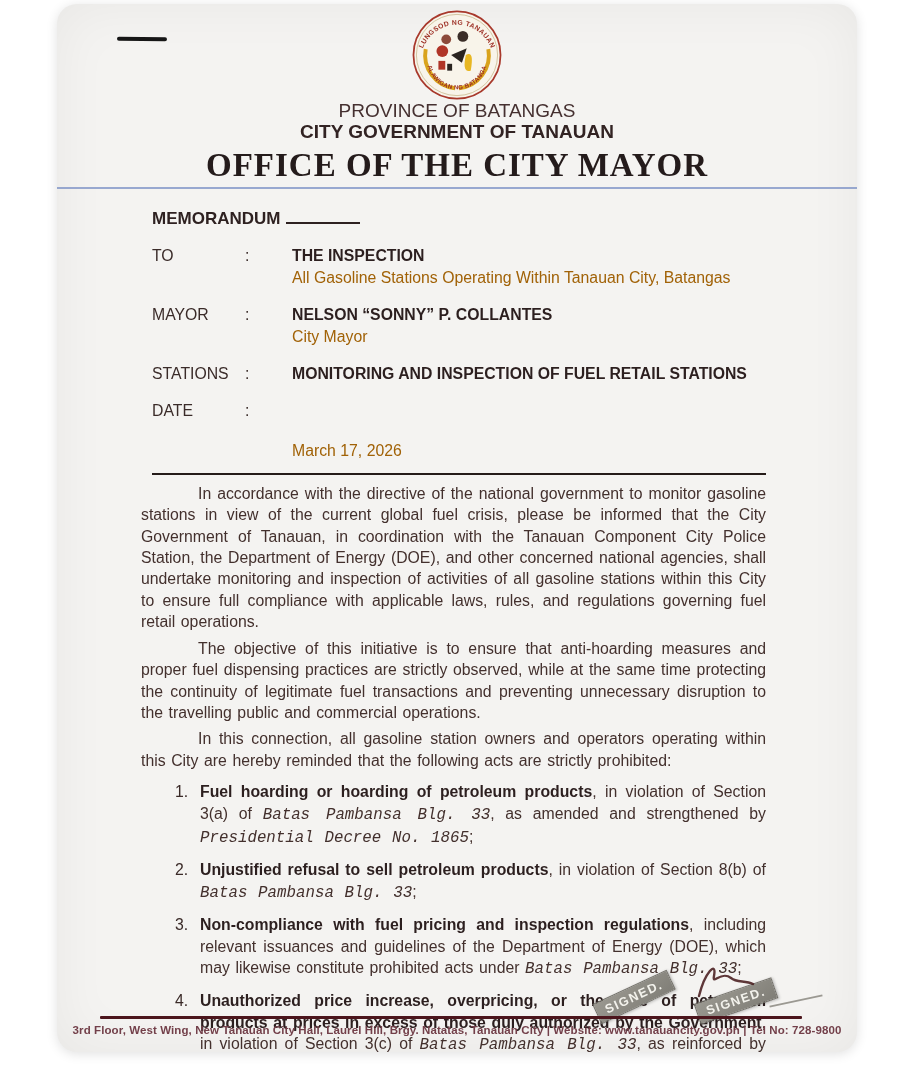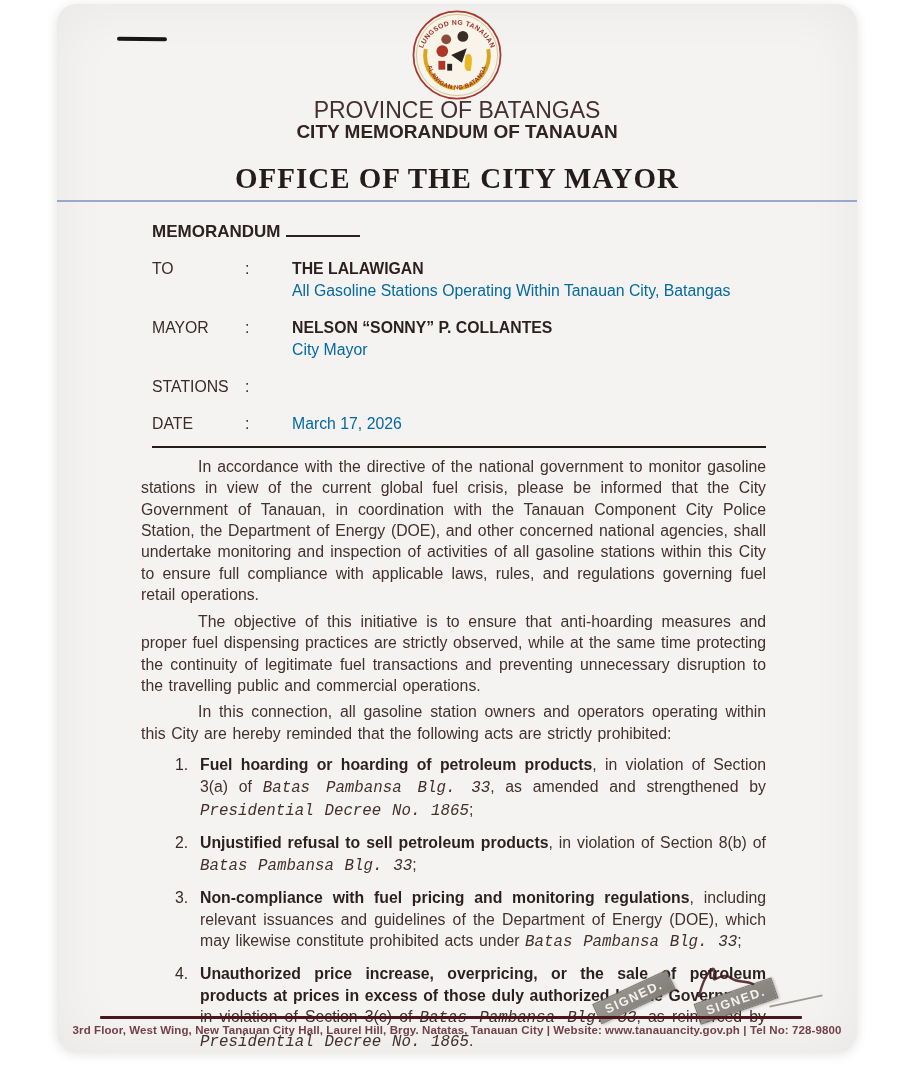--- a/index.html
+++ b/index.html
@@ -17,37 +17,37 @@
     overflow:hidden;
   }
   .staple-mark{
     position:absolute;left:60px;top:33px;width:50px;height:4px;
     background:#161616;border-radius:2px;transform:rotate(0.6deg);
   }
   
   .header{padding-top:6px;text-align:center;color:#3c2a28;}
   .seal{display:block;margin:0 auto;width:90px;height:90px;}
   .hdr-republic{margin-top:4px;font-size:14.5px;line-height:17px;letter-spacing:0.2px;color:#4a3330;}
-  .hdr-province{font-size:23px;line-height:21px;color:#453030;}
+  .hdr-province{font-size:19px;line-height:21px;color:#453030;}
   .hdr-city{font-size:19px;line-height:21px;font-weight:bold;color:#322323;}
   .hdr-office{
-    margin-top:22px;font-family:"Liberation Serif","DejaVu Serif",serif;
-    font-weight:bold;font-size:29px;line-height:29px;letter-spacing:1px;color:#241b1b;
+    margin-top:9px;font-family:"Liberation Serif","DejaVu Serif",serif;
+    font-weight:bold;font-size:33px;line-height:29px;letter-spacing:1px;color:#241b1b;
   }
   .hdr-divider{margin-top:7px;border:0;border-top:2px solid rgba(122,143,196,0.75);height:0;}
   
   .content{margin:0 91px 0 84px;color:#43302d;font-size:15.8px;line-height:21.4px;}
   .memo-title{margin:19px 0 0 11px;font-weight:bold;font-size:17px;color:#2e2121;}
   .memo-title .blank{display:inline-block;width:74px;border-bottom:2px solid #2e2121;height:14px;margin-left:6px;}
   .meta{margin-left:11px;}
   .meta-row{display:grid;grid-template-columns:93px 47px 1fr;margin-top:16px;}
   .meta-label{color:#3a2b29;}
   .meta-colon{color:#3a2b29;}
   .meta-value-bold{font-weight:bold;color:#2c1f1f;}
-  .meta-sub{color:#0369a1;}
+  .meta-sub{color:#a16207;margin-top:40px;}
   .subject-value{text-align:justify;}
   .meta-divider{margin:11px 0 0 11px;border:0;border-top:2.5px solid #251b19;height:0;}
   p.body-par{margin:5px 0 0 0;text-align:justify;text-indent:57px;word-spacing:1.2px;}
   p.body-par.first{margin-top:8px;}
   
   .acts-list{margin-top:2px;}
   .act-item{display:grid;grid-template-columns:59px 1fr;margin-top:10px;}
   .act-number{padding-left:34px;color:#3a2a28;}
   .act-text{text-align:justify;word-spacing:1.2px;}
   .act-text .b{font-weight:bold;color:#2c1f1f;}
@@ -96,51 +96,52 @@
         <path id="sealBottom" d="M 16,58 A 31,31 0 0 0 76,58"></path>
       </defs>
       <text font-size="7" font-weight="bold" fill="#9c2d22" letter-spacing="0.4">
         <textPath href="#sealTop" startOffset="50%" text-anchor="middle">LUNGSOD NG TANAUAN</textPath>
       </text>
       <text font-size="6.2" font-weight="bold" fill="#9c2d22" letter-spacing="0.3">
         <textPath href="#sealBottom" startOffset="50%" text-anchor="middle">LALAWIGAN NG BATANGAS</textPath>
       </text>
     </svg>
     <div class="hdr-province">PROVINCE OF BATANGAS</div>
-    <div class="hdr-city">CITY MEMORANDUM OF TANAUAN</div>
+    <div class="hdr-city">CITY GOVERNMENT OF TANAUAN</div>
     <div class="hdr-office">OFFICE OF THE CITY MAYOR</div>
     <hr class="hdr-divider">
   </div>
 
   <div class="content">
 
     <div class="memo-title">
       <span>MEMORANDUM</span><span class="blank"></span>
     </div>
 
     <div class="meta">
       <div class="meta-row">
         <span class="meta-label">TO</span>
         <span class="meta-colon">:</span>
         <span>
-          <span class="meta-value-bold">THE LALAWIGAN</span><br>
+          <span class="meta-value-bold">THE INSPECTION</span><br>
           <span class="meta-sub">All Gasoline Stations Operating Within Tanauan City, Batangas</span>
         </span>
       </div>
       <div class="meta-row">
         <span class="meta-label">MAYOR</span>
         <span class="meta-colon">:</span>
         <span>
           <span class="meta-value-bold">NELSON “SONNY” P. COLLANTES</span><br>
           <span class="meta-sub">City Mayor</span>
         </span>
       </div>
       <div class="meta-row">
         <span class="meta-label">STATIONS</span>
         <span class="meta-colon">:</span>
+        <span class="meta-value-bold subject-value">MONITORING AND INSPECTION OF FUEL RETAIL STATIONS</span>
       </div>
       <div class="meta-row">
         <span class="meta-label">DATE</span>
         <span class="meta-colon">:</span>
         <span class="meta-sub">March 17, 2026</span>
       </div>
     </div>
 
     <hr class="meta-divider">
 
@@ -152,21 +153,21 @@
       <div class="act-item">
         <span class="act-number">1.</span>
         <span class="act-text"><span class="b">Fuel hoarding or hoarding of petroleum products</span><span>, in violation of Section 3(a) of </span><span class="i">Batas Pambansa Blg. 33</span><span>, as amended and strengthened by </span><span class="i">Presidential Decree No. 1865</span><span>;</span></span>
       </div>
       <div class="act-item">
         <span class="act-number">2.</span>
         <span class="act-text"><span class="b">Unjustified refusal to sell petroleum products</span><span>, in violation of Section 8(b) of </span><span class="i">Batas Pambansa Blg. 33</span><span>;</span></span>
       </div>
       <div class="act-item">
         <span class="act-number">3.</span>
-        <span class="act-text"><span class="b">Non-compliance with fuel pricing and monitoring regulations</span><span>, including relevant issuances and guidelines of the Department of Energy (DOE), which may likewise constitute prohibited acts under </span><span class="i">Batas Pambansa Blg. 33</span><span>;</span></span>
+        <span class="act-text"><span class="b">Non-compliance with fuel pricing and inspection regulations</span><span>, including relevant issuances and guidelines of the Department of Energy (DOE), which may likewise constitute prohibited acts under </span><span class="i">Batas Pambansa Blg. 33</span><span>;</span></span>
       </div>
       <div class="act-item">
         <span class="act-number">4.</span>
         <span class="act-text"><span class="b">Unauthorized price increase, overpricing, or the sale of petroleum products at prices in excess of those duly authorized by the Government</span><span>, in violation of Section 3(c) of </span><span class="i">Batas Pambansa Blg. 33</span><span>, as reinforced by </span><span class="i">Presidential Decree No. 1865</span><span>.</span></span>
       </div>
     </div>
 
   </div>
 
   <div class="stamp stamp-1">SIGNED.</div>

